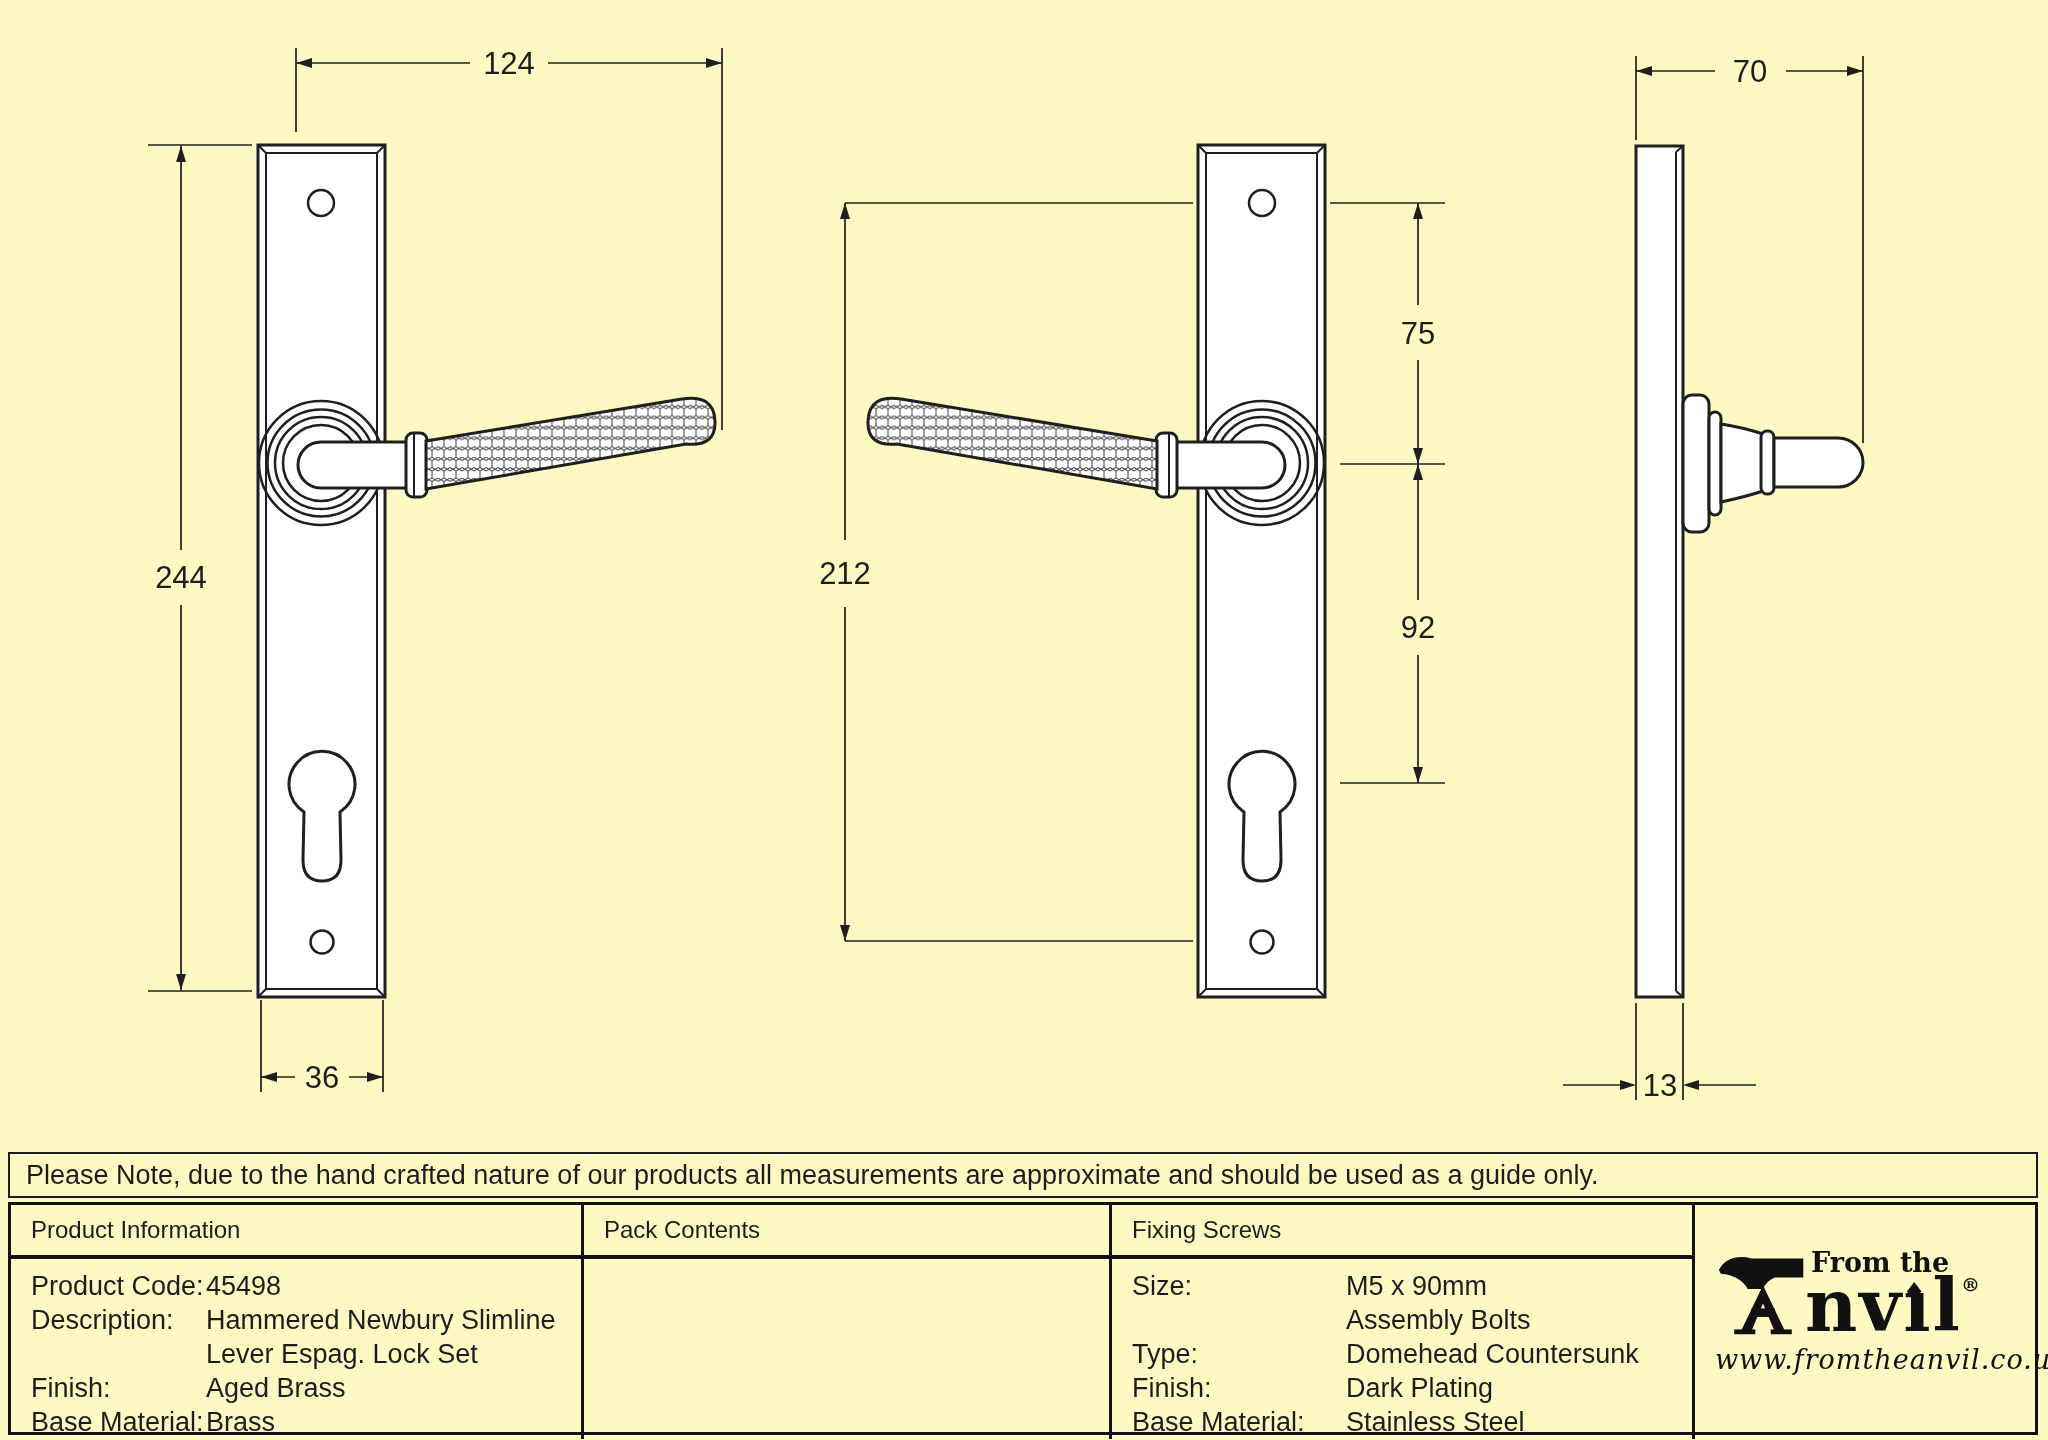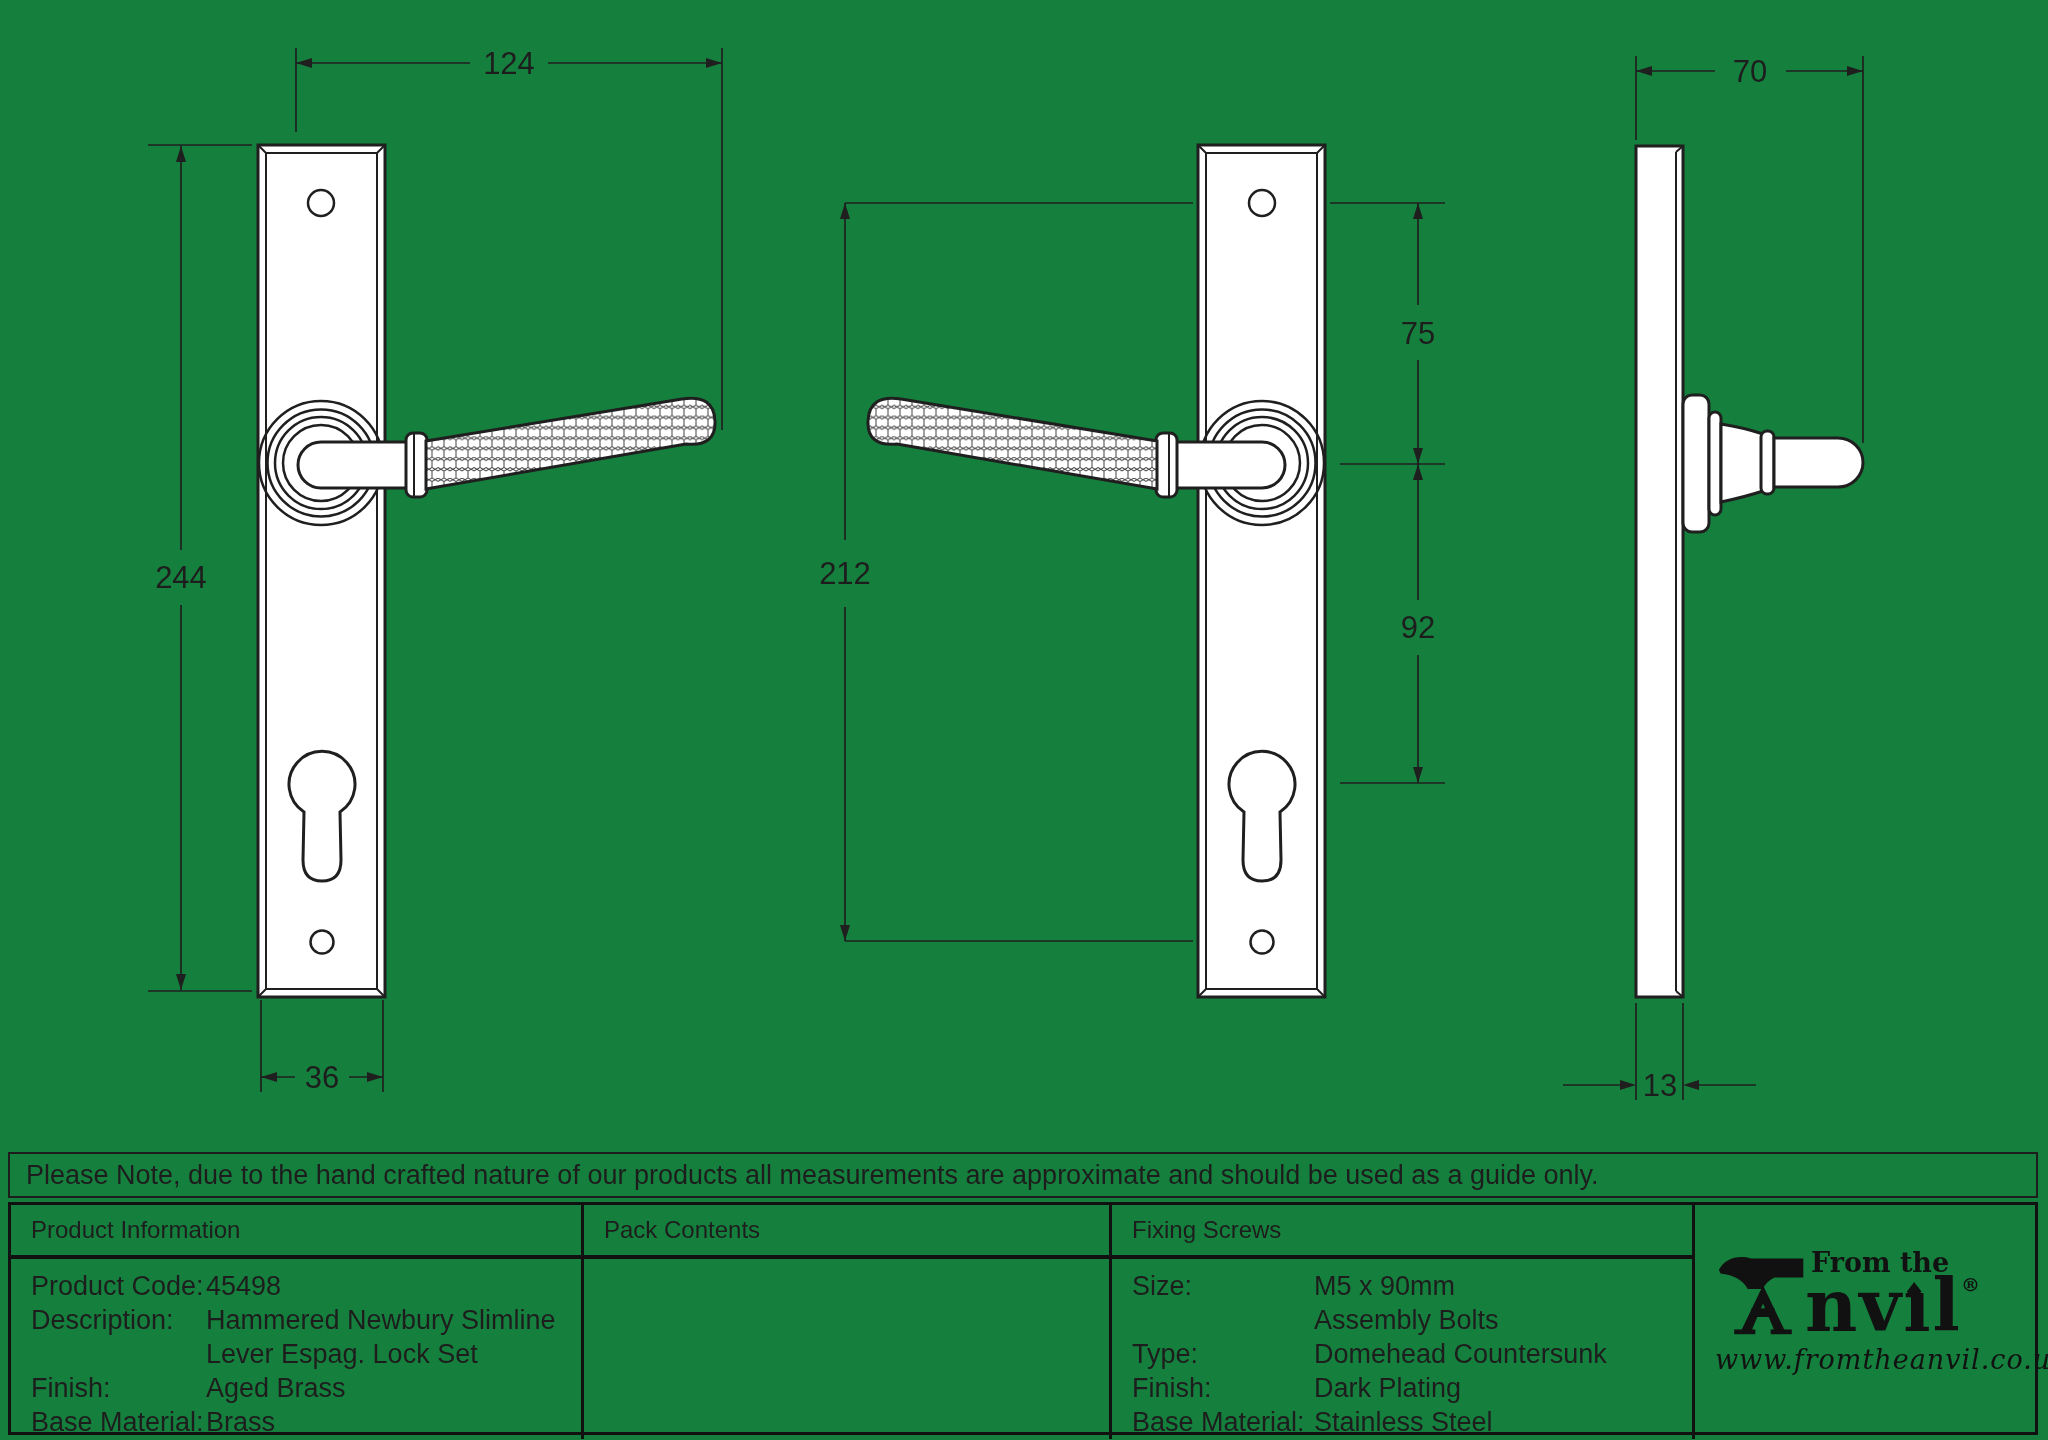--- a/index.html
+++ b/index.html
@@ -1,34 +1,34 @@
 <!DOCTYPE html>
 <html><head>
 <meta charset="utf-8">
 <style>
   html,body{margin:0;padding:0;background:#ffffff;}
-  .sheet{position:relative;width:2048px;height:1440px;background:#15803d;overflow:hidden;
+  .sheet{position:relative;width:2048px;height:1440px;background:#fef9c3;overflow:hidden;
          font-family:"Liberation Sans",sans-serif;color:#1d1d1d;}
   .drawing-svg{position:absolute;left:0;top:0;}
   svg text{font-family:"Liberation Sans",sans-serif;font-size:31px;fill:#1d1d1d;}
   
   .note-bar{position:absolute;left:8px;top:1152px;width:2030px;height:46px;
             border:2px solid #1d1d1d;display:flex;align-items:center;
             padding-left:16px;box-sizing:border-box;font-size:27px;}
   
   .spec-table{position:absolute;left:8px;top:1202px;width:2030px;height:233px;
               border:3px solid #111;box-sizing:border-box;display:grid;
               grid-template-columns:573px 528px 583px 1fr;}
   .spec-col{border-right:3px solid #111;box-sizing:border-box;display:flex;flex-direction:column;}
   .spec-col:last-child{border-right:none;}
   .spec-header{height:54px;border-bottom:4px solid #111;display:flex;align-items:center;
                padding-left:20px;font-size:24px;box-sizing:border-box;}
   .spec-body{flex:1;padding:10px 0 0 20px;font-size:27px;}
   .spec-line{display:grid;grid-template-columns:175px 1fr;height:34px;align-items:center;}
-  .spec-line.wide-label{grid-template-columns:182px 1fr;}
+  .spec-line.wide-label{grid-template-columns:182px 1fr;gap:32px;}
   .spec-line.single{grid-template-columns:1fr;}
   
   .logo-cell{display:flex;align-items:center;justify-content:center;}
   .logo{position:relative;width:300px;height:150px;}
   .logo-row{display:flex;align-items:flex-end;font-weight:bold;}
   .logo-anvil-a{width:96px;height:88px;flex:0 0 auto;}
   .logo-text{position:relative;margin-left:-6px;}
   .logo-fromthe{font-family:"DejaVu Serif",serif;font-size:27px;color:#111;
                 margin-left:6px;margin-bottom:-2px;}
   .logo-nvil{font-family:"DejaVu Serif",serif;font-size:72px;line-height:60px;color:#111;

